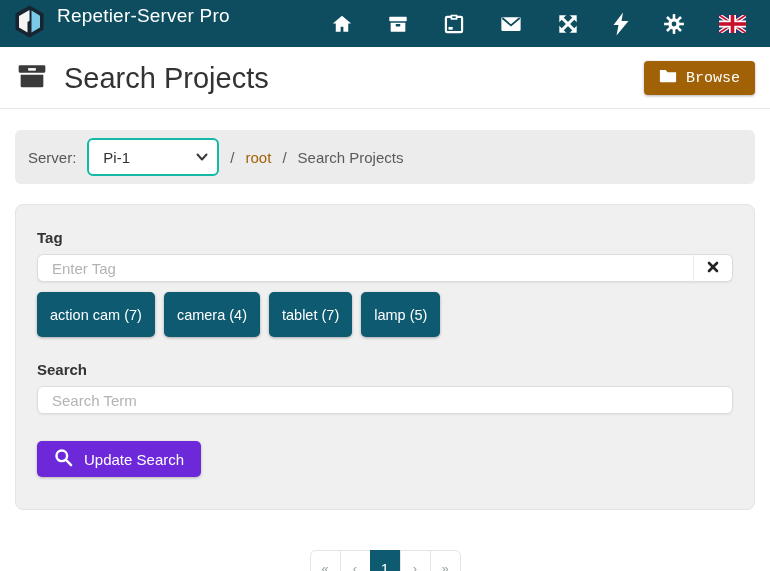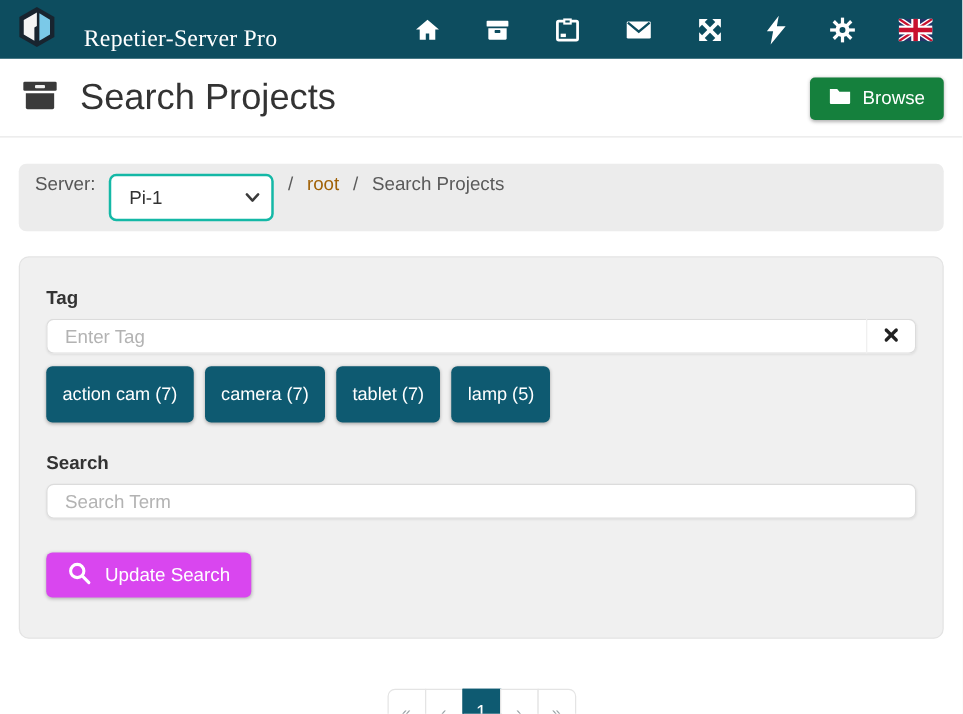--- a/index.html
+++ b/index.html
@@ -2,40 +2,40 @@
 <html><head>
 <meta charset="utf-8">
 <style>
   * { margin:0; padding:0; box-sizing:border-box; }
   html,body { width:770px; height:571px; background:#fff;
               font-family:"Liberation Sans", sans-serif; overflow:hidden; }
 
   
   .navbar { height:47px; background:#0d4d5f; display:flex; align-items:center;
             padding:0 14px; }
-  .brand-wrap { display:flex; align-items:flex-end; gap:22px;font-family:Liberation Serif, serif; }
+  .brand-wrap { display:flex; align-items:flex-start; gap:12px; }
   .brand { color:#fff; font-size:19px; font-weight:500; letter-spacing:.2px; }
   .nav-icons { margin-left:auto; display:flex; align-items:center; gap:34px;
                padding-right:10px; }
   .nav-icon { display:flex; align-items:center; justify-content:center;
               cursor:pointer; }
 
   
   .page-header { display:flex; align-items:center; padding:13px 15px 12px; }
   .page-title { font-size:29px; font-weight:500; color:#333; margin-left:15px; }
-  .browse-btn { margin-left:auto; background:#15803d; color:#fff; border:none;
+  .browse-btn { margin-left:auto; background:#a16207; color:#fff; border:none;
                 border-radius:4px; height:34px; padding:0 15px; font-size:15px;
                 display:inline-flex; align-items:center; gap:9px; cursor:pointer;
                 box-shadow:0 1px 3px rgba(0,0,0,.3);
-                font-family:Liberation Sans, sans-serif; }
+                font-family:Liberation Mono, monospace; }
   .header-rule { border:none; border-top:1px solid #e7e7e7; }
 
   
   .breadcrumb-bar { margin:21px 15px 0; background:#ececec; border-radius:6px;
-                    padding:8px 13px; display:flex; gap:11px;
+                    padding:8px 13px; display:flex; align-items:center; gap:11px;
                     font-size:15px; color:#565656; }
   .server-select-wrap { position:relative; }
   .server-select { appearance:none; -webkit-appearance:none;
                    width:132px; height:38px; background:#fff;
                    border:2px solid #14b8a6; border-radius:6px;
                    font-size:15px; color:#333; padding:0 30px 0 14px;
                    font-family:"Liberation Sans", sans-serif; cursor:pointer; }
   .select-chevron { position:absolute; right:10px; top:12px; pointer-events:none; }
   .crumb-sep { color:#5a5a5a; }
   .crumb-link { color:#a16207; text-decoration:none; cursor:pointer; }
@@ -57,21 +57,21 @@
                display:flex; align-items:center; justify-content:center;
                cursor:pointer; }
   .tag-row { margin-top:10px; display:flex; gap:9px; }
   .tag-btn { background:#0e5a71; color:#fff; border:none; border-radius:5px;
              height:45px; padding:0 13px; font-size:14.5px; cursor:pointer;
              box-shadow:0 1px 3px rgba(0,0,0,.3);
              font-family:"Liberation Sans", sans-serif; }
   .search-block { margin-top:24px; }
   .search-input-wrap { box-shadow:0 1px 2px rgba(0,0,0,.07); border-radius:6px;
                        display:flex; }
-  .update-btn { margin-top:27px; background:#d946ef; color:#fff; border:none;
+  .update-btn { margin-top:27px; background:#6d28d9; color:#fff; border:none;
                 border-radius:5px; height:36px; padding:0 17px; font-size:15px;
                 display:inline-flex; align-items:center; gap:11px; cursor:pointer;
                 box-shadow:0 1px 3px rgba(0,0,0,.25);
                 font-family:"Liberation Sans", sans-serif; }
 
   
   .pagination { display:flex; justify-content:center; margin-top:40px; }
   .page-item { min-width:31px; height:37px; background:#fff;
                border:1px solid #e4e4e4; margin-left:-1px; display:flex;
                align-items:center; justify-content:center; font-size:13px;
@@ -224,21 +224,21 @@
             <line x1="2" y1="2" x2="10" y2="10"></line>
               <line x1="10" y1="2" x2="2" y2="10"></line>
           </g>
         </svg>
       </span>
     </button>
   </div>
 
   <div class="tag-row">
     <button class="tag-btn">action cam (7)</button>
-    <button class="tag-btn">camera (7)</button>
+    <button class="tag-btn">camera (4)</button>
     <button class="tag-btn">tablet (7)</button>
     <button class="tag-btn">lamp (5)</button>
   </div>
 
   <div class="search-block">
     <div class="form-label">Search</div>
     <div class="search-input-wrap">
       <input class="text-input" type="text" placeholder="Search Term" style="">
     </div>
   </div>

